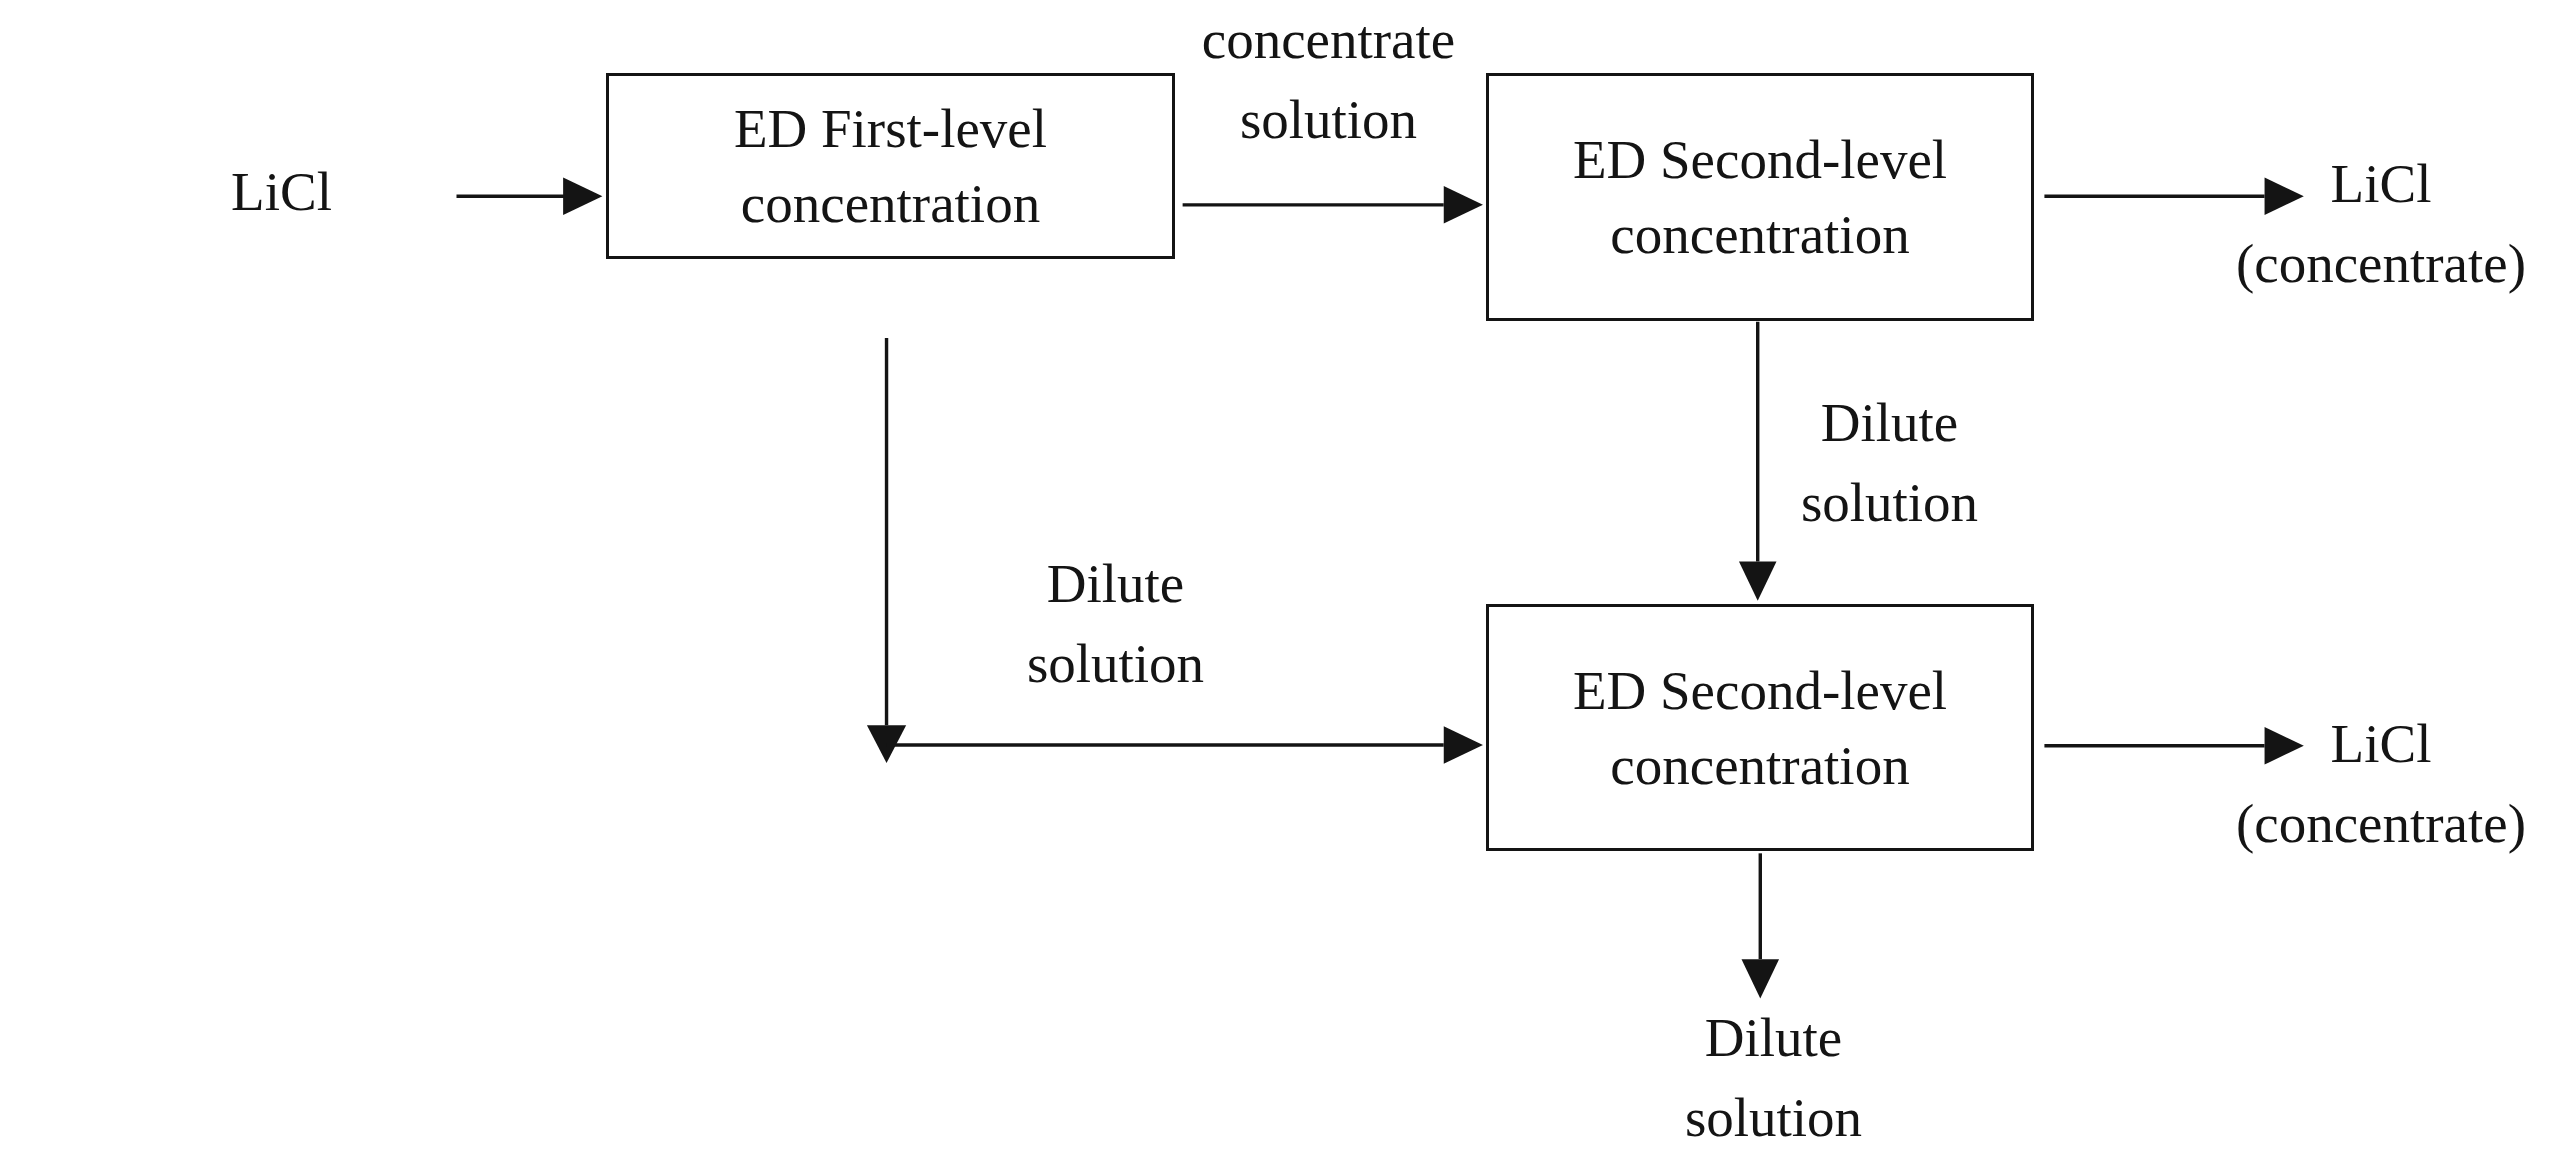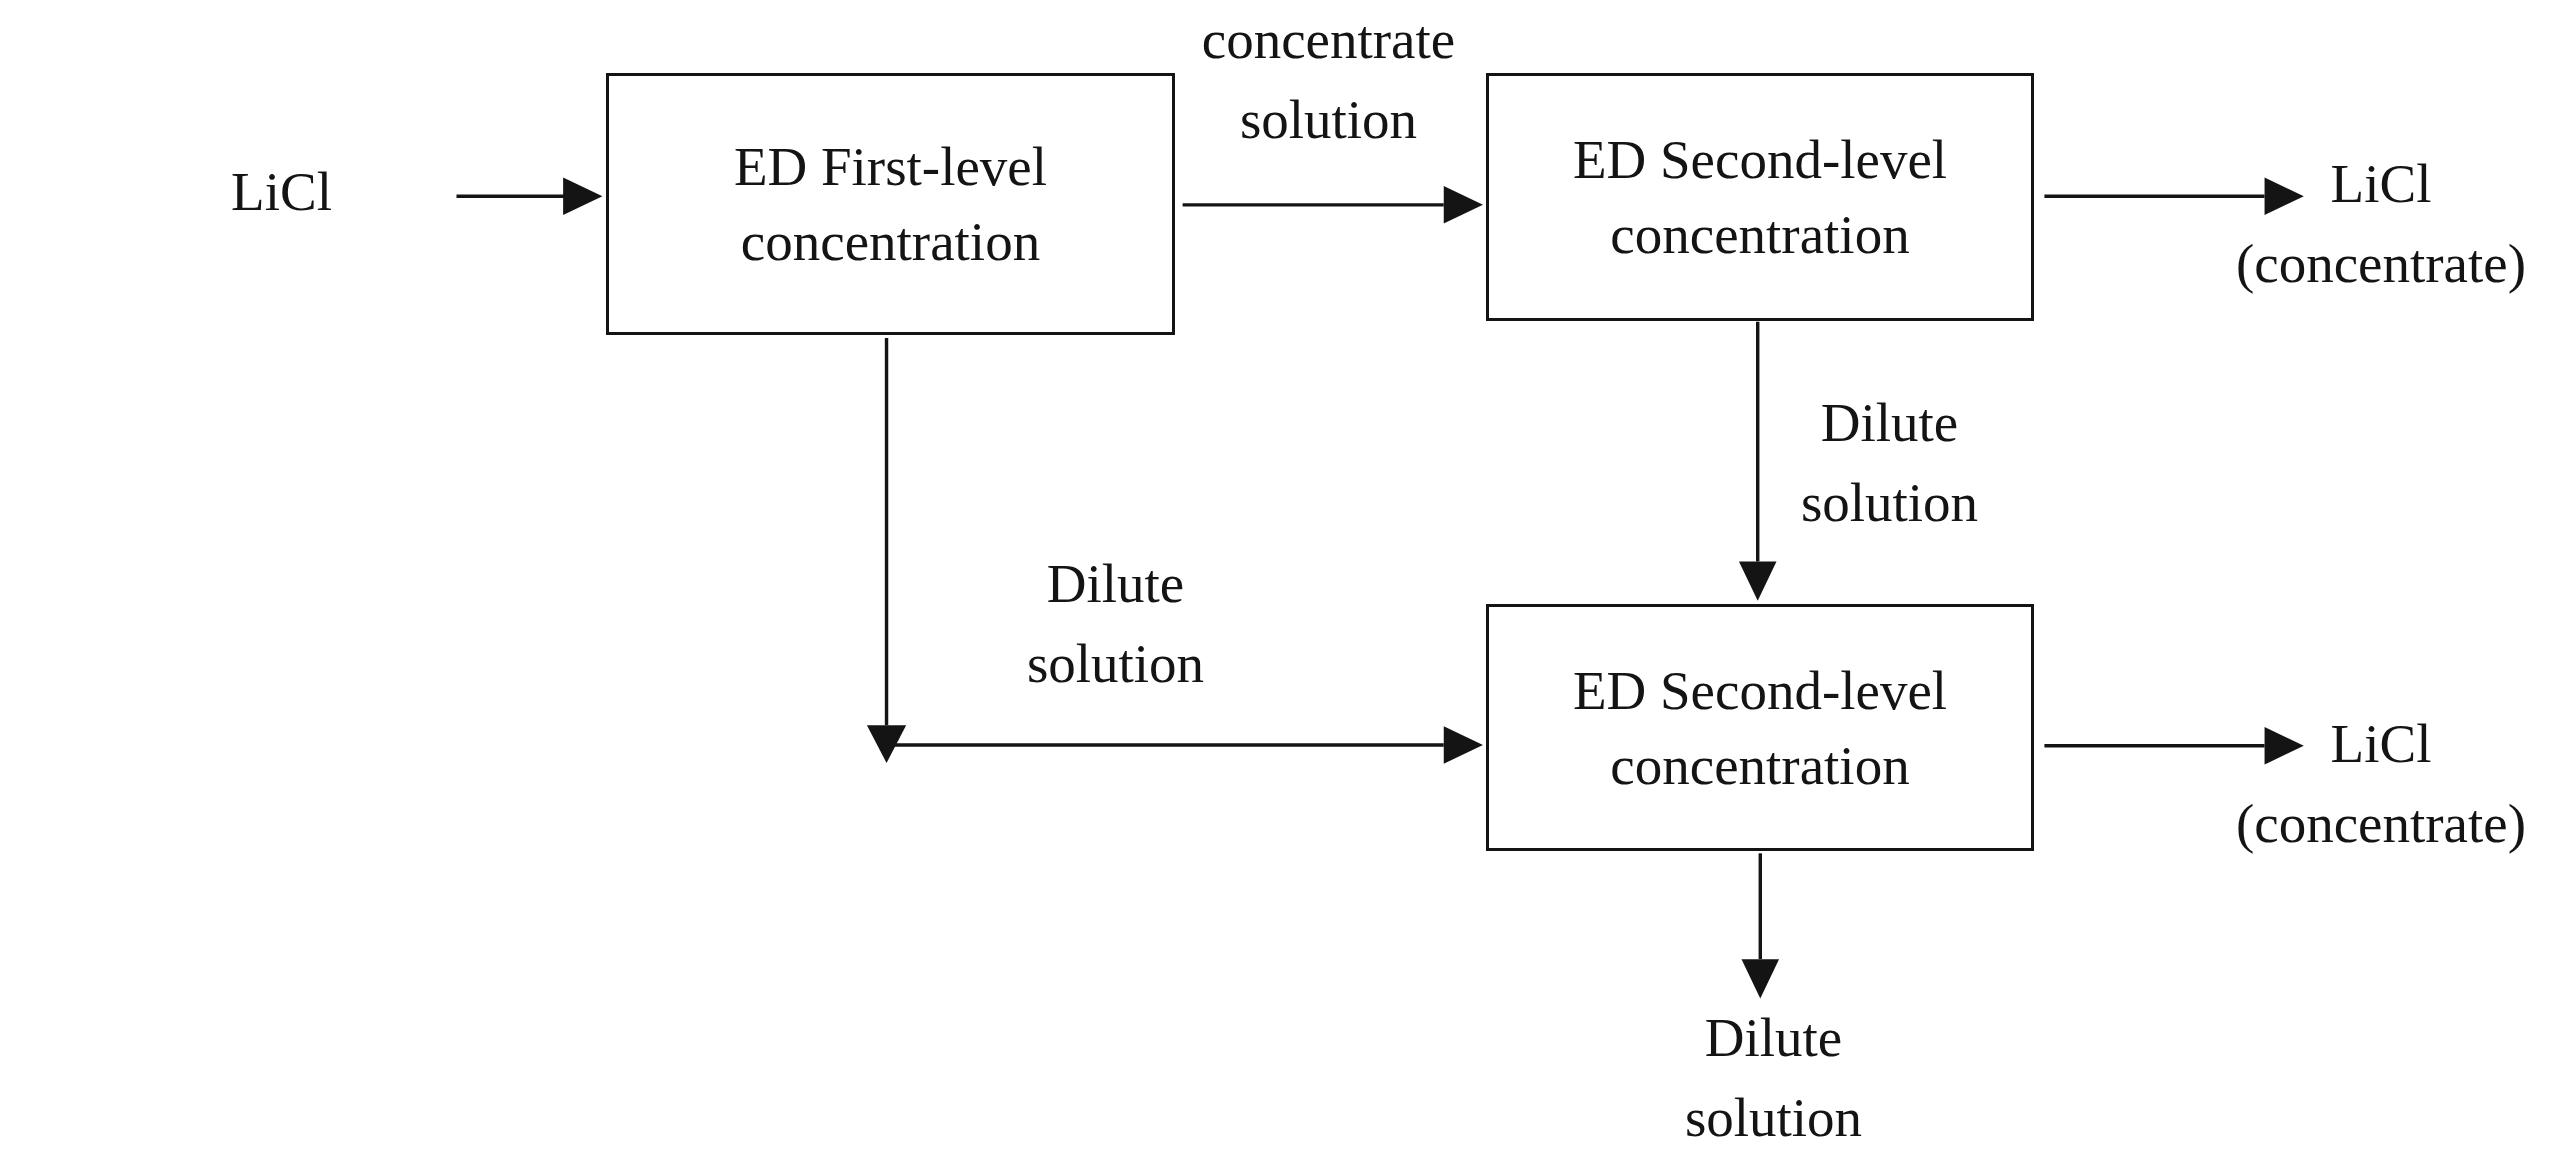--- a/index.html
+++ b/index.html
@@ -46,21 +46,21 @@
   .lbl{
     position:absolute;
     text-align:center;
     font-size:55px;
     line-height:80px;
     white-space:nowrap;
   }
   .lbl div, .node div{ white-space:nowrap;font-family:Liberation Serif, serif; }
 
   
-  #box-first   {left:606px;  top:73px;  width:569px; height:262px;}
+  #box-first   {left:606px;  top:73px;  width:569px; height:186px;}
   #box-sec-top {left:1486px; top:73px;  width:548px; height:248px;}
   #box-sec-bot {left:1486px; top:604px; width:548px; height:247px;}
 
   
   #lbl-raw        {left:0px;    top:152px;  width:563px;}
   #lbl-conc-sol   {left:1115px; top:0px;    width:427px;}
   #lbl-licl-top   {left:2159px; top:144px;  width:444px;}
   #lbl-dilute-rt  {left:1676px; top:383px;  width:427px;}
   #lbl-dilute-lf  {left:902px; top:544px;  width:427px;}
   #lbl-licl-bot   {left:2159px; top:704px;  width:444px;}

